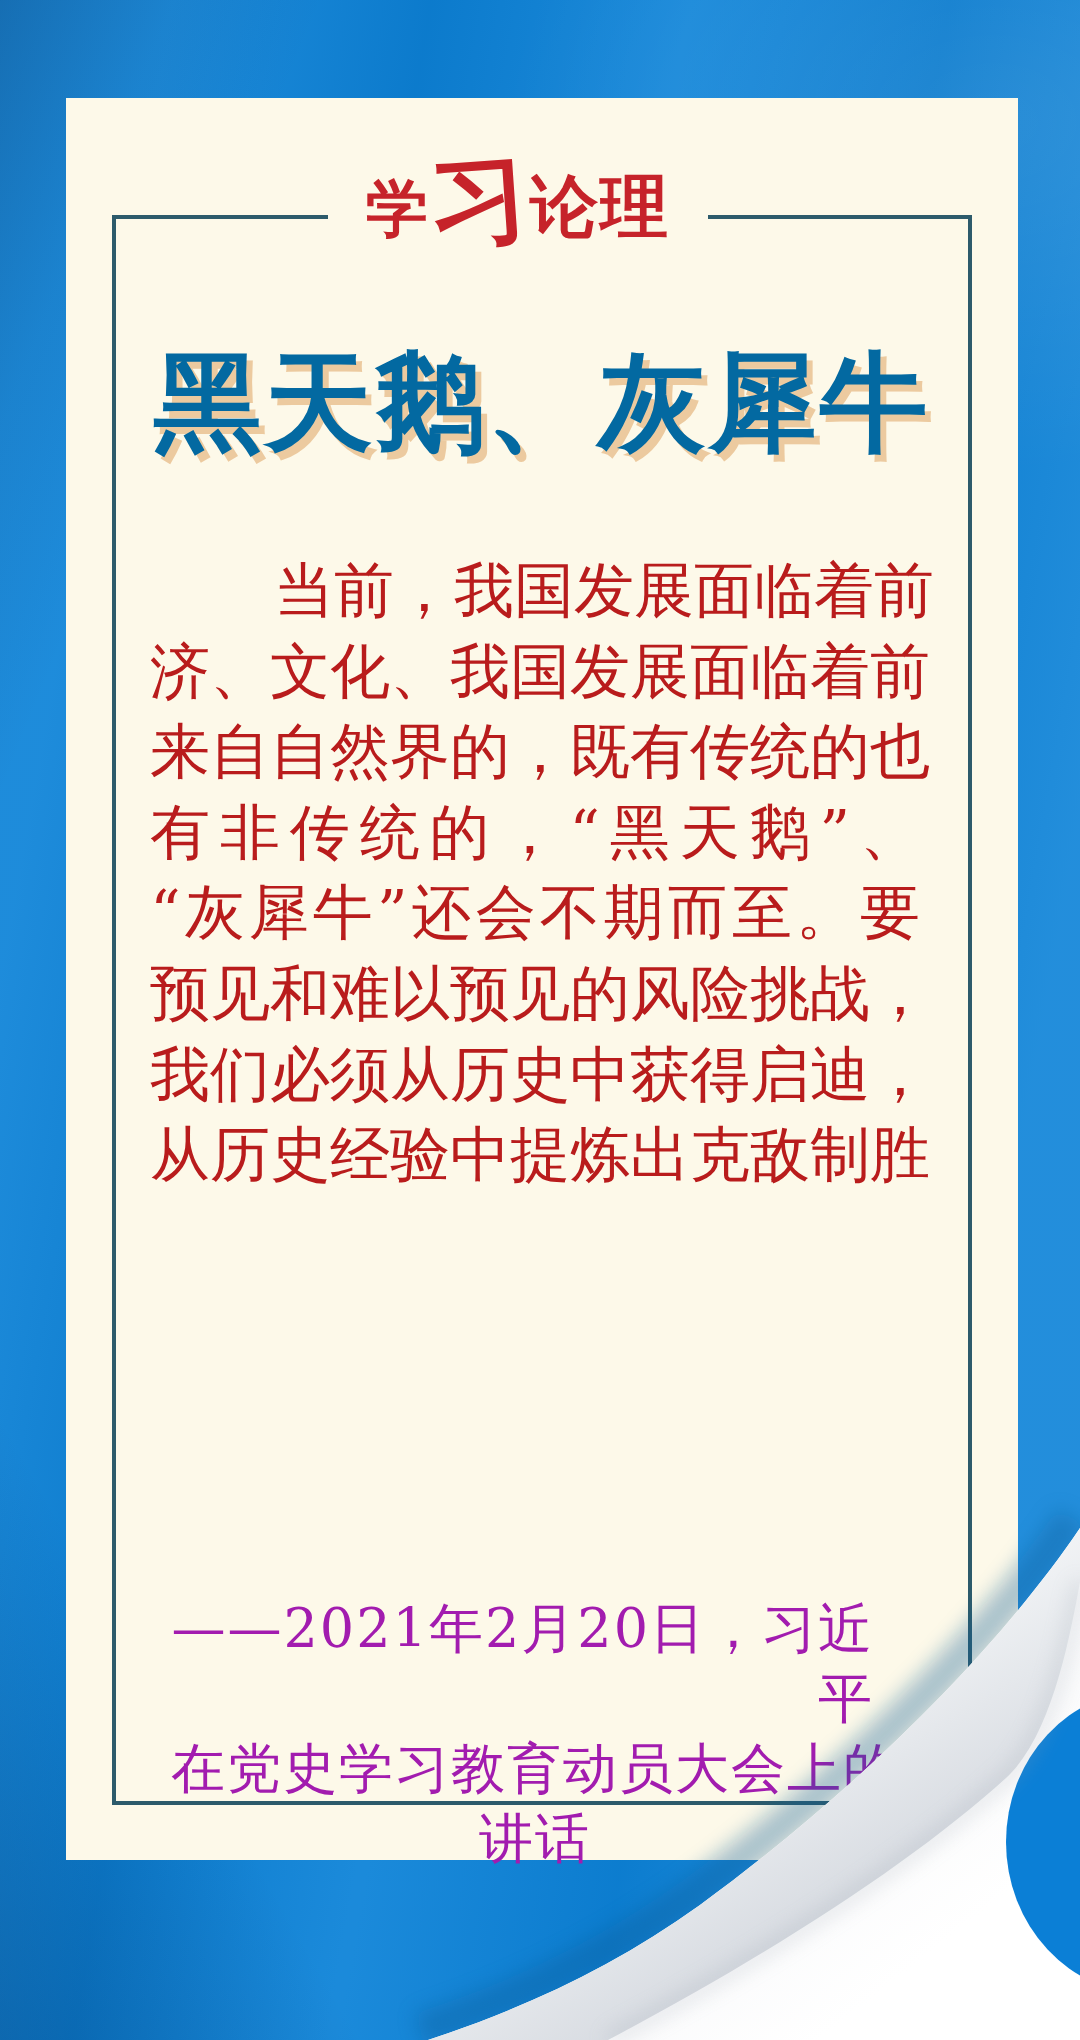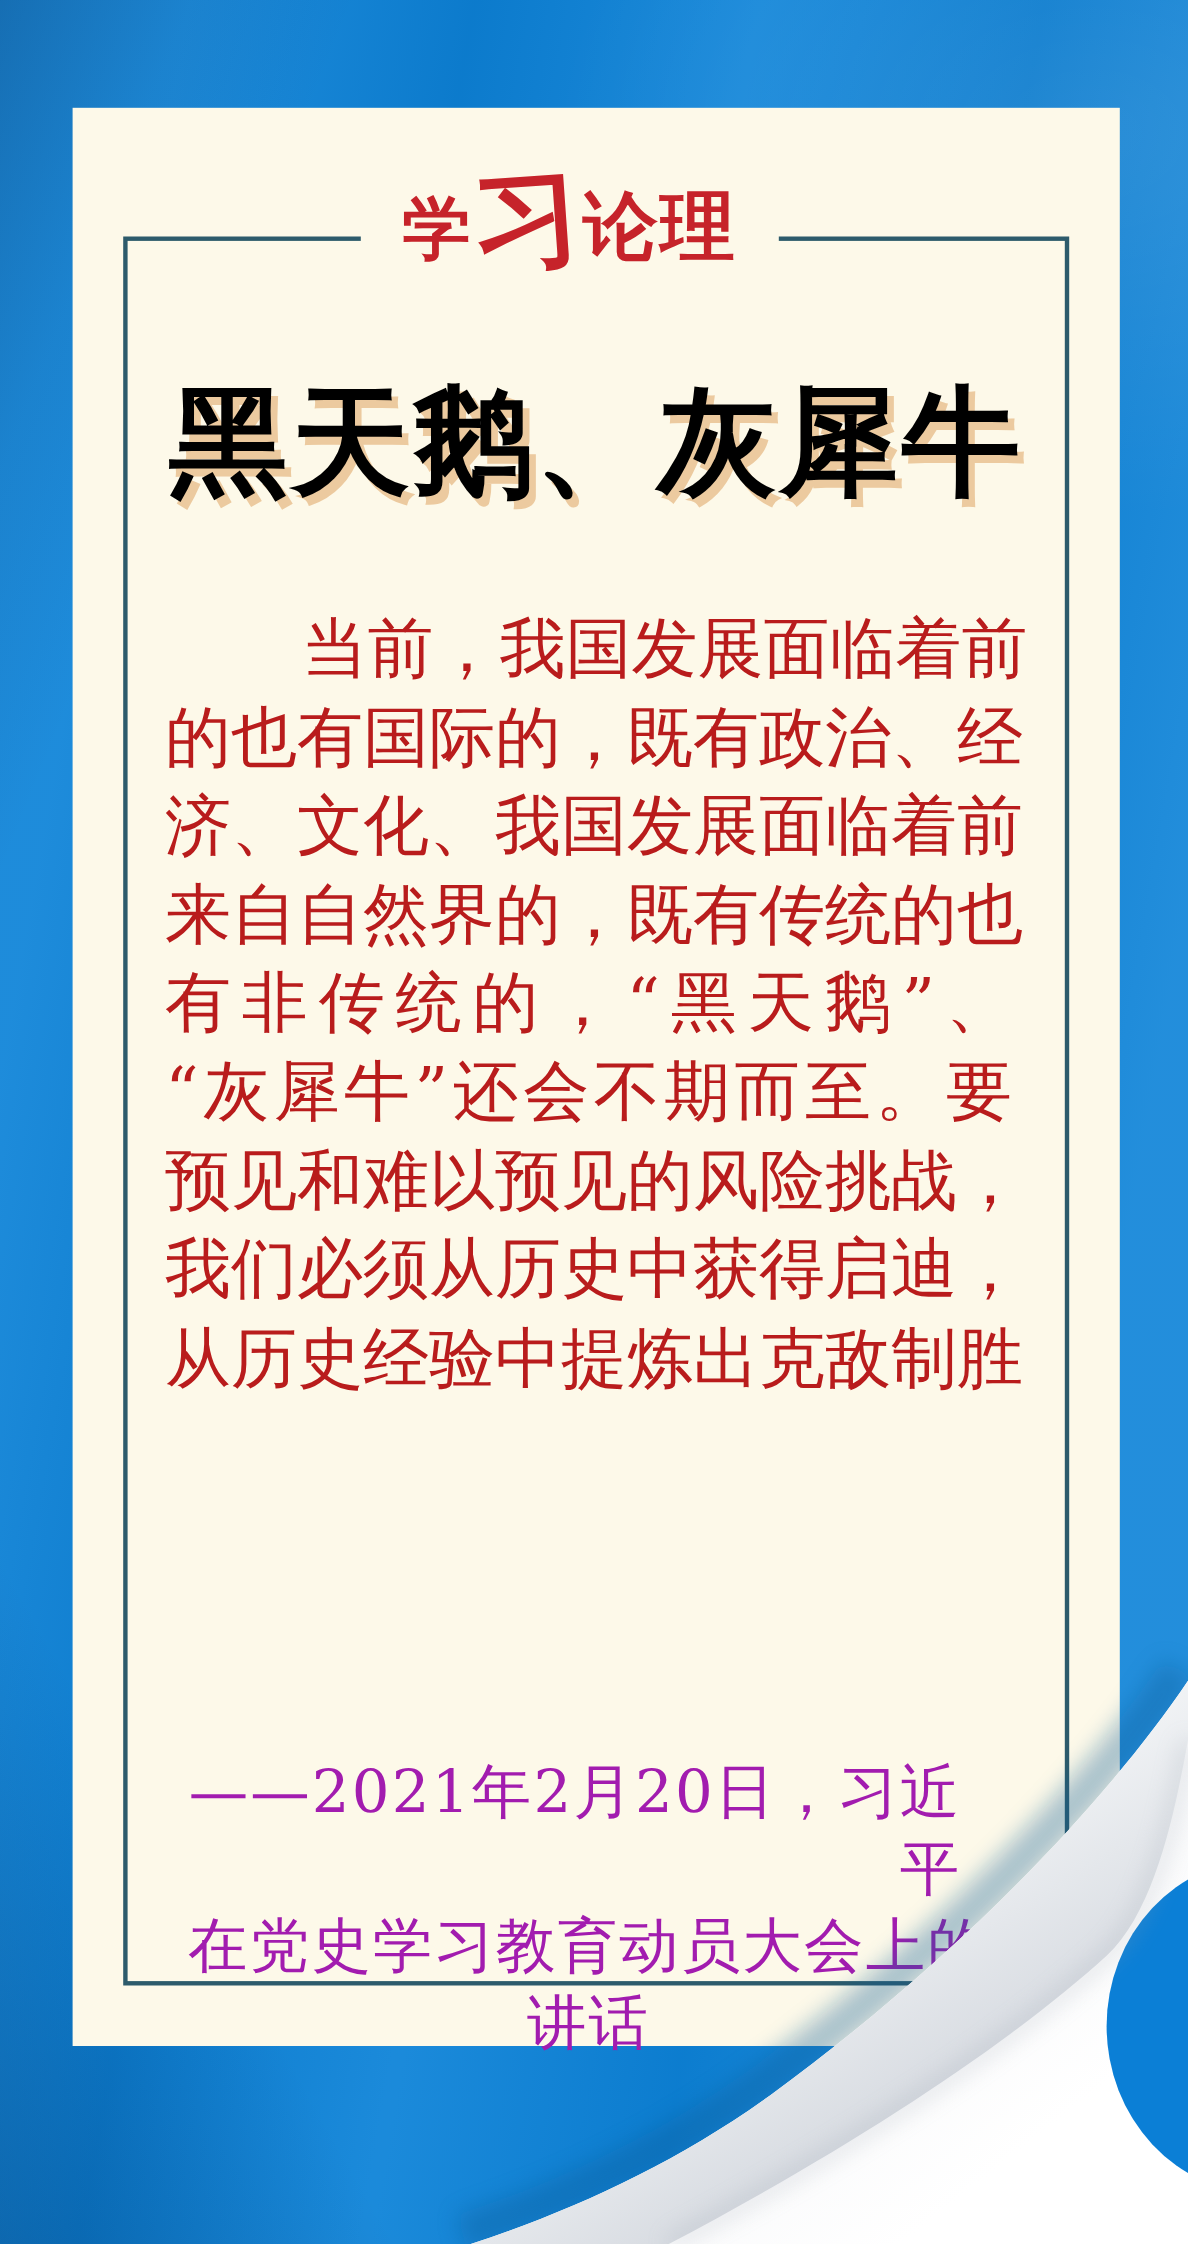--- a/index.html
+++ b/index.html
@@ -68,21 +68,21 @@
   .title {
     position: absolute;
     left: 0; top: 246px;
     width: 952px;
     margin: 0;
     text-align: center;
     font-size: 108px;
     line-height: 118px;
     font-weight: 800;
     letter-spacing: 3px;
-    color: #000000;
+    color: #0369a1;
     text-shadow: 6px 7px 0 #ecca9f;
     z-index: 2;
     font-family: "DejaVu Sans", "Liberation Sans", sans-serif;
   }
 
   .quote-body {
     position: absolute;
     left: 84px; top: 452px;
     width: 770px;
     z-index: 2;
@@ -133,21 +133,20 @@
     <div class="frame"></div>
 
     <div class="logo">
       <span class="ch-xue">学</span><span class="ch-xi">习</span><span class="ch-lunli">论理</span>
     </div>
 
     <h1 class="title">黑天鹅、灰犀牛</h1>
 
     <div class="quote-body">
       <div class="body-line first">当前，我国发展面临着前</div>
-      <div class="body-line">的也有国际的，既有政治、经</div>
       <div class="body-line">济、文化、我国发展面临着前</div>
       <div class="body-line">来自自然界的，既有传统的也</div>
       <div class="body-line">有非传统的，“黑天鹅”、</div>
       <div class="body-line">“灰犀牛”还会不期而至。要</div>
       <div class="body-line">预见和难以预见的风险挑战，</div>
       <div class="body-line">我们必须从历史中获得启迪，</div>
       <div class="body-line">从历史经验中提炼出克敌制胜</div>
     </div>
 
     <div class="attribution">

